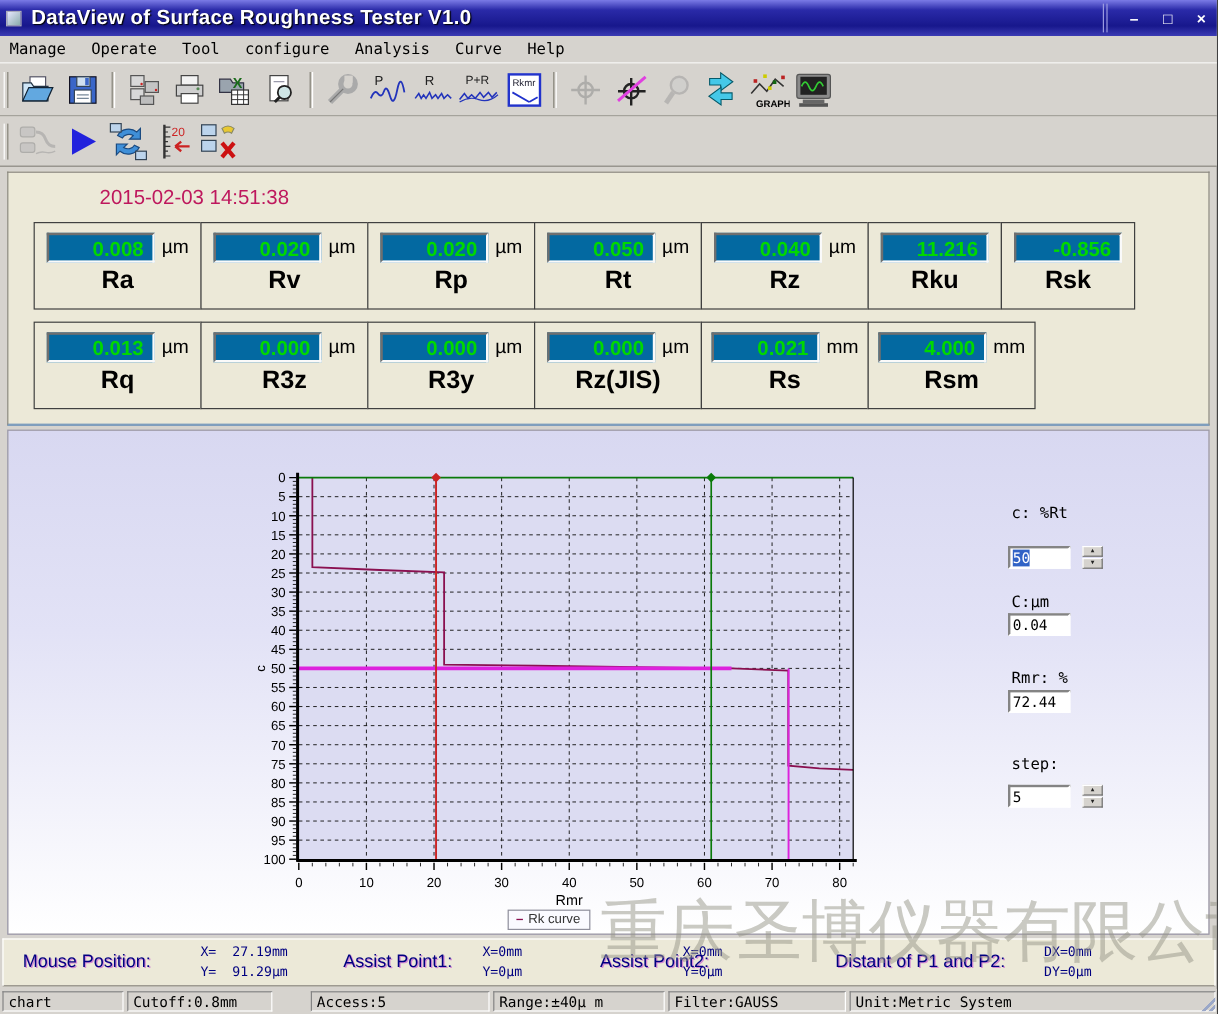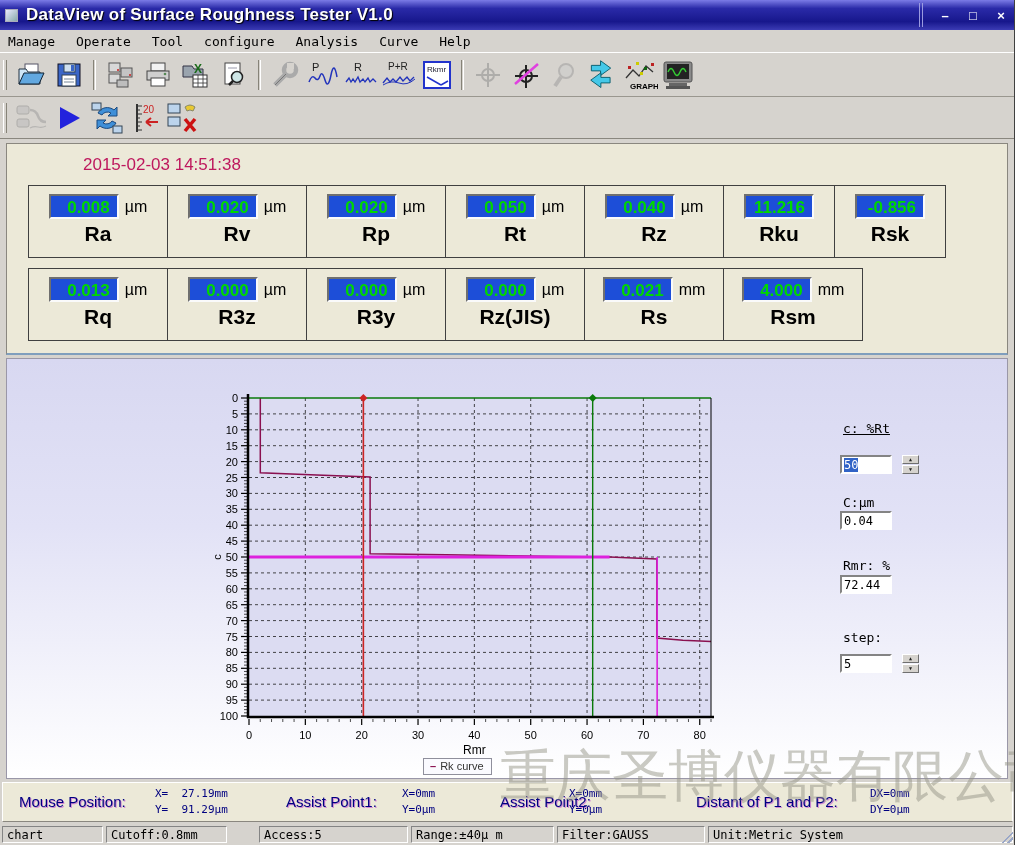--- a/index.html
+++ b/index.html
@@ -30,21 +30,21 @@
   .mpanel{position:absolute;left:6px;top:143px;width:1002px;height:212px;background:#ece9d8;border:1px solid #8a877f;border-bottom:2px solid #7f9ebd;}
   .mdate{margin:11px 0 0 76px;font-size:17px;color:#be185d;}
   .mrow{display:flex;margin-left:21px;}
   .mrow1{margin-top:10px;}
   .mrow2{margin-top:10px;}
   .mcell{width:140px;height:73px;border:1px solid #404040;margin-left:-1px;background:#ece9d8;
     display:flex;flex-direction:column;align-items:center;}
   .mcell:first-child{margin-left:0;}
   .mcell.narrow{width:112px;}
   .mline{margin-top:8px;display:flex;align-items:center;gap:6px;}
-  .led{display:inline-block;width:70px;height:25px;background:#1d4ed8;color:#00d800;font-weight:bold;font-size:17px;
+  .led{display:inline-block;width:90px;height:25px;background:#0369a1;color:#00d800;font-weight:bold;font-size:17px;
     text-align:right;padding:2px 7px 0 0;border:2px solid;border-color:#6f6f6f #fafafa #fafafa #6f6f6f;}
   .munit{font-size:16px;color:#000;}
   .mname{margin-top:3px;font-size:21px;font-weight:bold;color:#000;}
   
   .cpanel{position:absolute;left:6px;top:358px;width:1002px;height:421px;border:1px solid #9a97a8;
     background:linear-gradient(180deg,#d8d8f1 0%,#e2e2f6 40%,#f6f6fc 82%,#ffffff 100%);}
   #chart-svg{position:absolute;left:0;top:0;}
   .legend{position:absolute;left:416px;top:399px;height:17px;padding:1px 7px 0 6px;border:1px solid #8f8f9c;background:#fafaff;
     font-size:11px;color:#333;white-space:nowrap;}
   .legend .dash{color:#8a1050;font-weight:bold;margin-right:4px;}
@@ -591,42 +591,42 @@
         <text x="692.7317073170732" y="380" text-anchor="middle" font-size="11" fill="#000">80</text>
         <text x="467.3658536585366" y="395" text-anchor="middle" font-size="12" fill="#000">Rmr</text>
         <text x="214" y="198" text-anchor="middle" font-size="11" fill="#000" transform="rotate(-90 214 198)">c</text>
       </svg>
 
     <div class="legend">
       <span class="dash">–</span><span>Rk curve</span>
     </div>
 
     <div class="rkctrl">
-      <div class="rkl" style="top:62px;text-decoration:underline;">c: %Rt</div>
+      <div class="rkl" style="top:62px;">c: %Rt</div>
       <div class="xpinput" style="top:96px;"><span class="sel">50</span></div>
       <div class="spinbtns" style="top:96px;">
         <div class="sb">▲</div>
         <div class="sb">▼</div>
       </div>
       <div class="rkl" style="top:136px;">C:µm</div>
       <div class="xpinput" style="top:152px;">0.04</div>
       <div class="rkl" style="top:199px;">Rmr: %</div>
       <div class="xpinput" style="top:216px;">72.44</div>
       <div class="rkl" style="top:271px;">step:</div>
       <div class="xpinput" style="top:295px;">5</div>
       <div class="spinbtns" style="top:295px;">
         <div class="sb">▲</div>
         <div class="sb">▼</div>
       </div>
     </div>
   </div>
 
   <div class="infobar">
     <div class="ilabel" style="left:16px;">Mouse Position:</div>
-    <div class="ivals" style="left:152px;"><span>X=  27.19mm</span><br><span>Y=  91.29µm</span></div>
+    <div class="ivals" style="left:164px;"><span>X=  27.19mm</span><br><span>Y=  91.29µm</span></div>
     <div class="ilabel" style="left:283px;">Assist Point1:</div>
     <div class="ivals" style="left:399px;"><span>X=0mm</span><br><span>Y=0µm</span></div>
     <div class="ilabel" style="left:497px;">Assist Point2:</div>
     <div class="ivals" style="left:566px;"><span>X=0mm</span><br><span>Y=0µm</span></div>
     <div class="ilabel" style="left:693px;">Distant of P1 and P2:</div>
     <div class="ivals" style="left:867px;"><span>DX=0mm</span><br><span>DY=0µm</span></div>
   </div>
 
   <div class="watermark">重庆圣博仪器有限公司</div>
 

